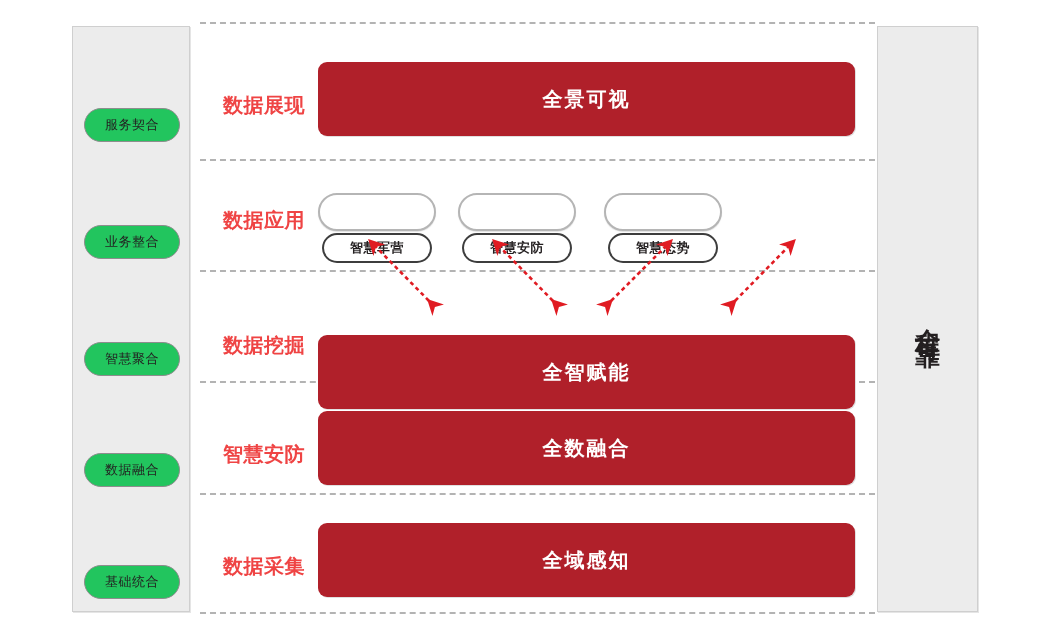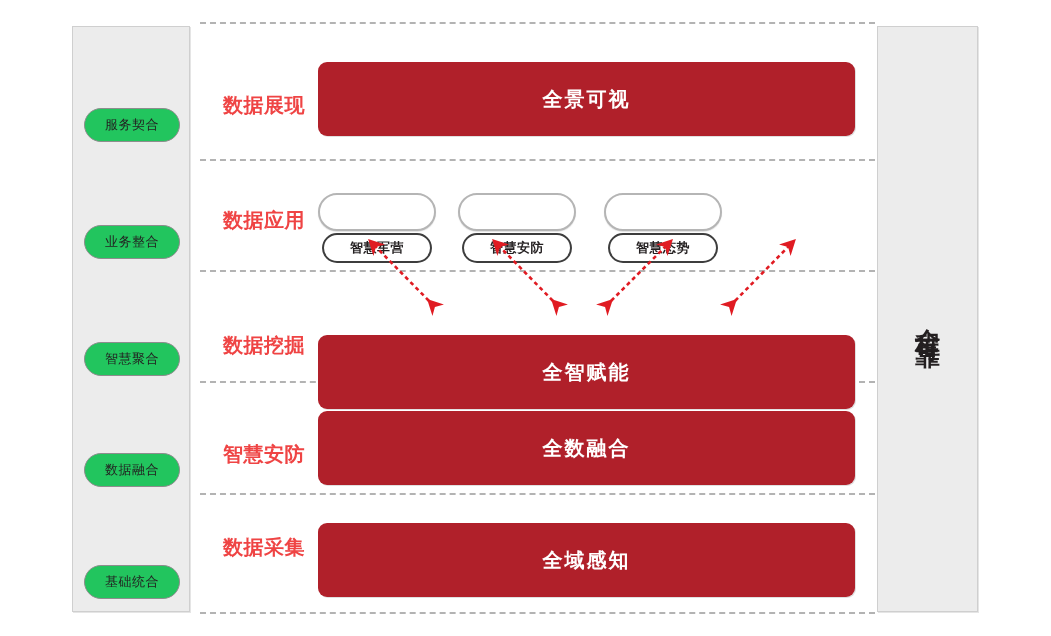--- a/index.html
+++ b/index.html
@@ -221,21 +221,21 @@
   <div class="stage-label" style="top:310px;">数据挖掘</div>
   <div class="stage-bar" style="top:280px; height:74px;margin-top:33px;">
     <span>全智赋能</span>
   </div>
 
   <div class="stage-label" style="top:419px;">智慧安防</div>
   <div class="stage-bar" style="top:389px; height:74px;">
     <span>全数融合</span>
   </div>
 
-  <div class="stage-label" style="top:512px;">数据采集</div>
+  <div class="stage-label" style="top:531px;">数据采集</div>
   <div class="stage-bar" style="top:501px; height:74px;">
     <span>全域感知</span>
   </div>
 
   <svg id="arrow-layer" viewBox="0 0 675 591" width="675" height="591">
     <defs>
       <marker id="head-red" markerWidth="7" markerHeight="7" refX="2.6" refY="3.5" orient="auto" markerUnits="strokeWidth">
         <path d="M0.3,0.4 L6.4,3.5 L0.3,6.6 L2.1,3.5 Z" fill="#e01b22"></path>
       </marker>
     </defs>

